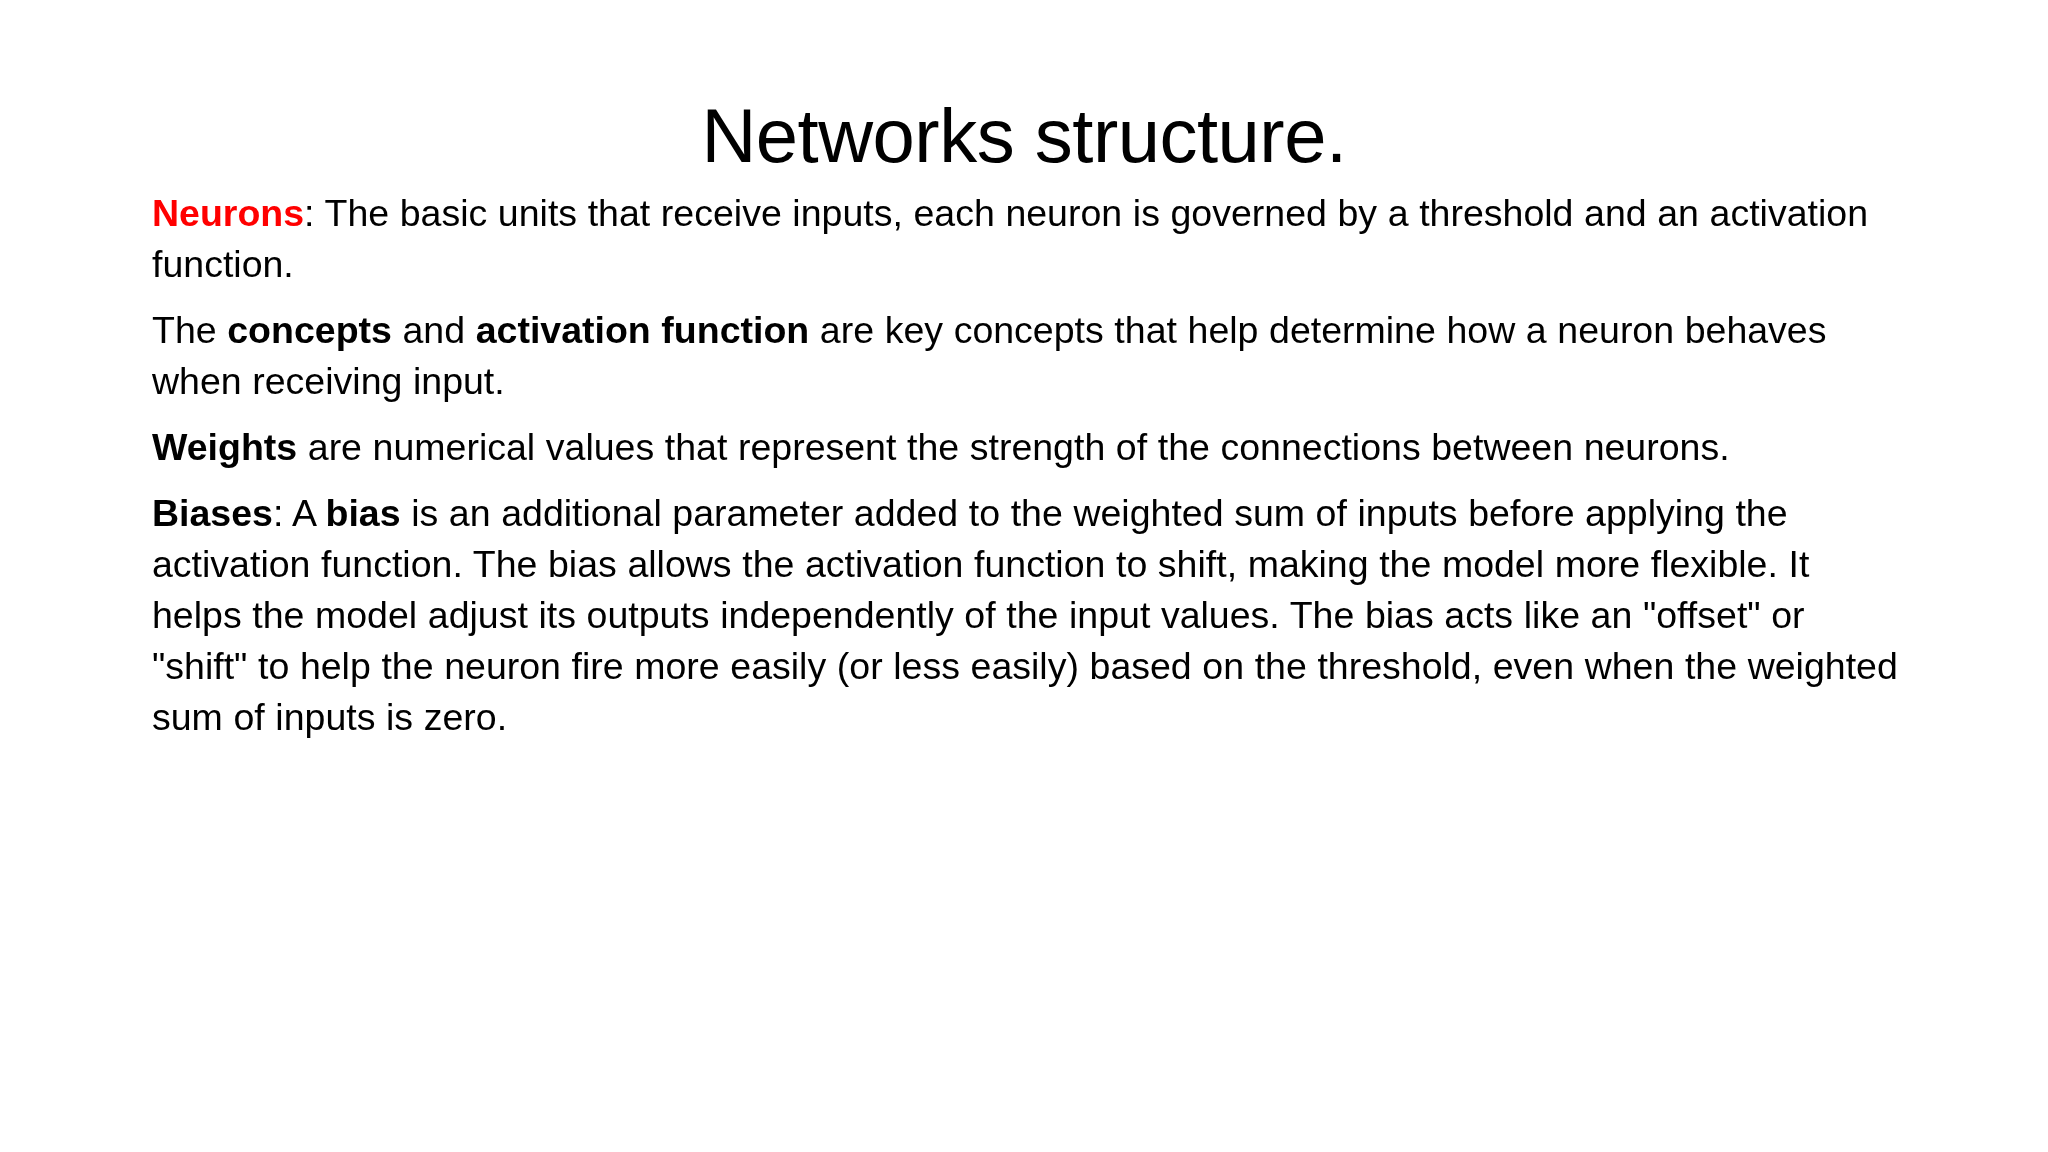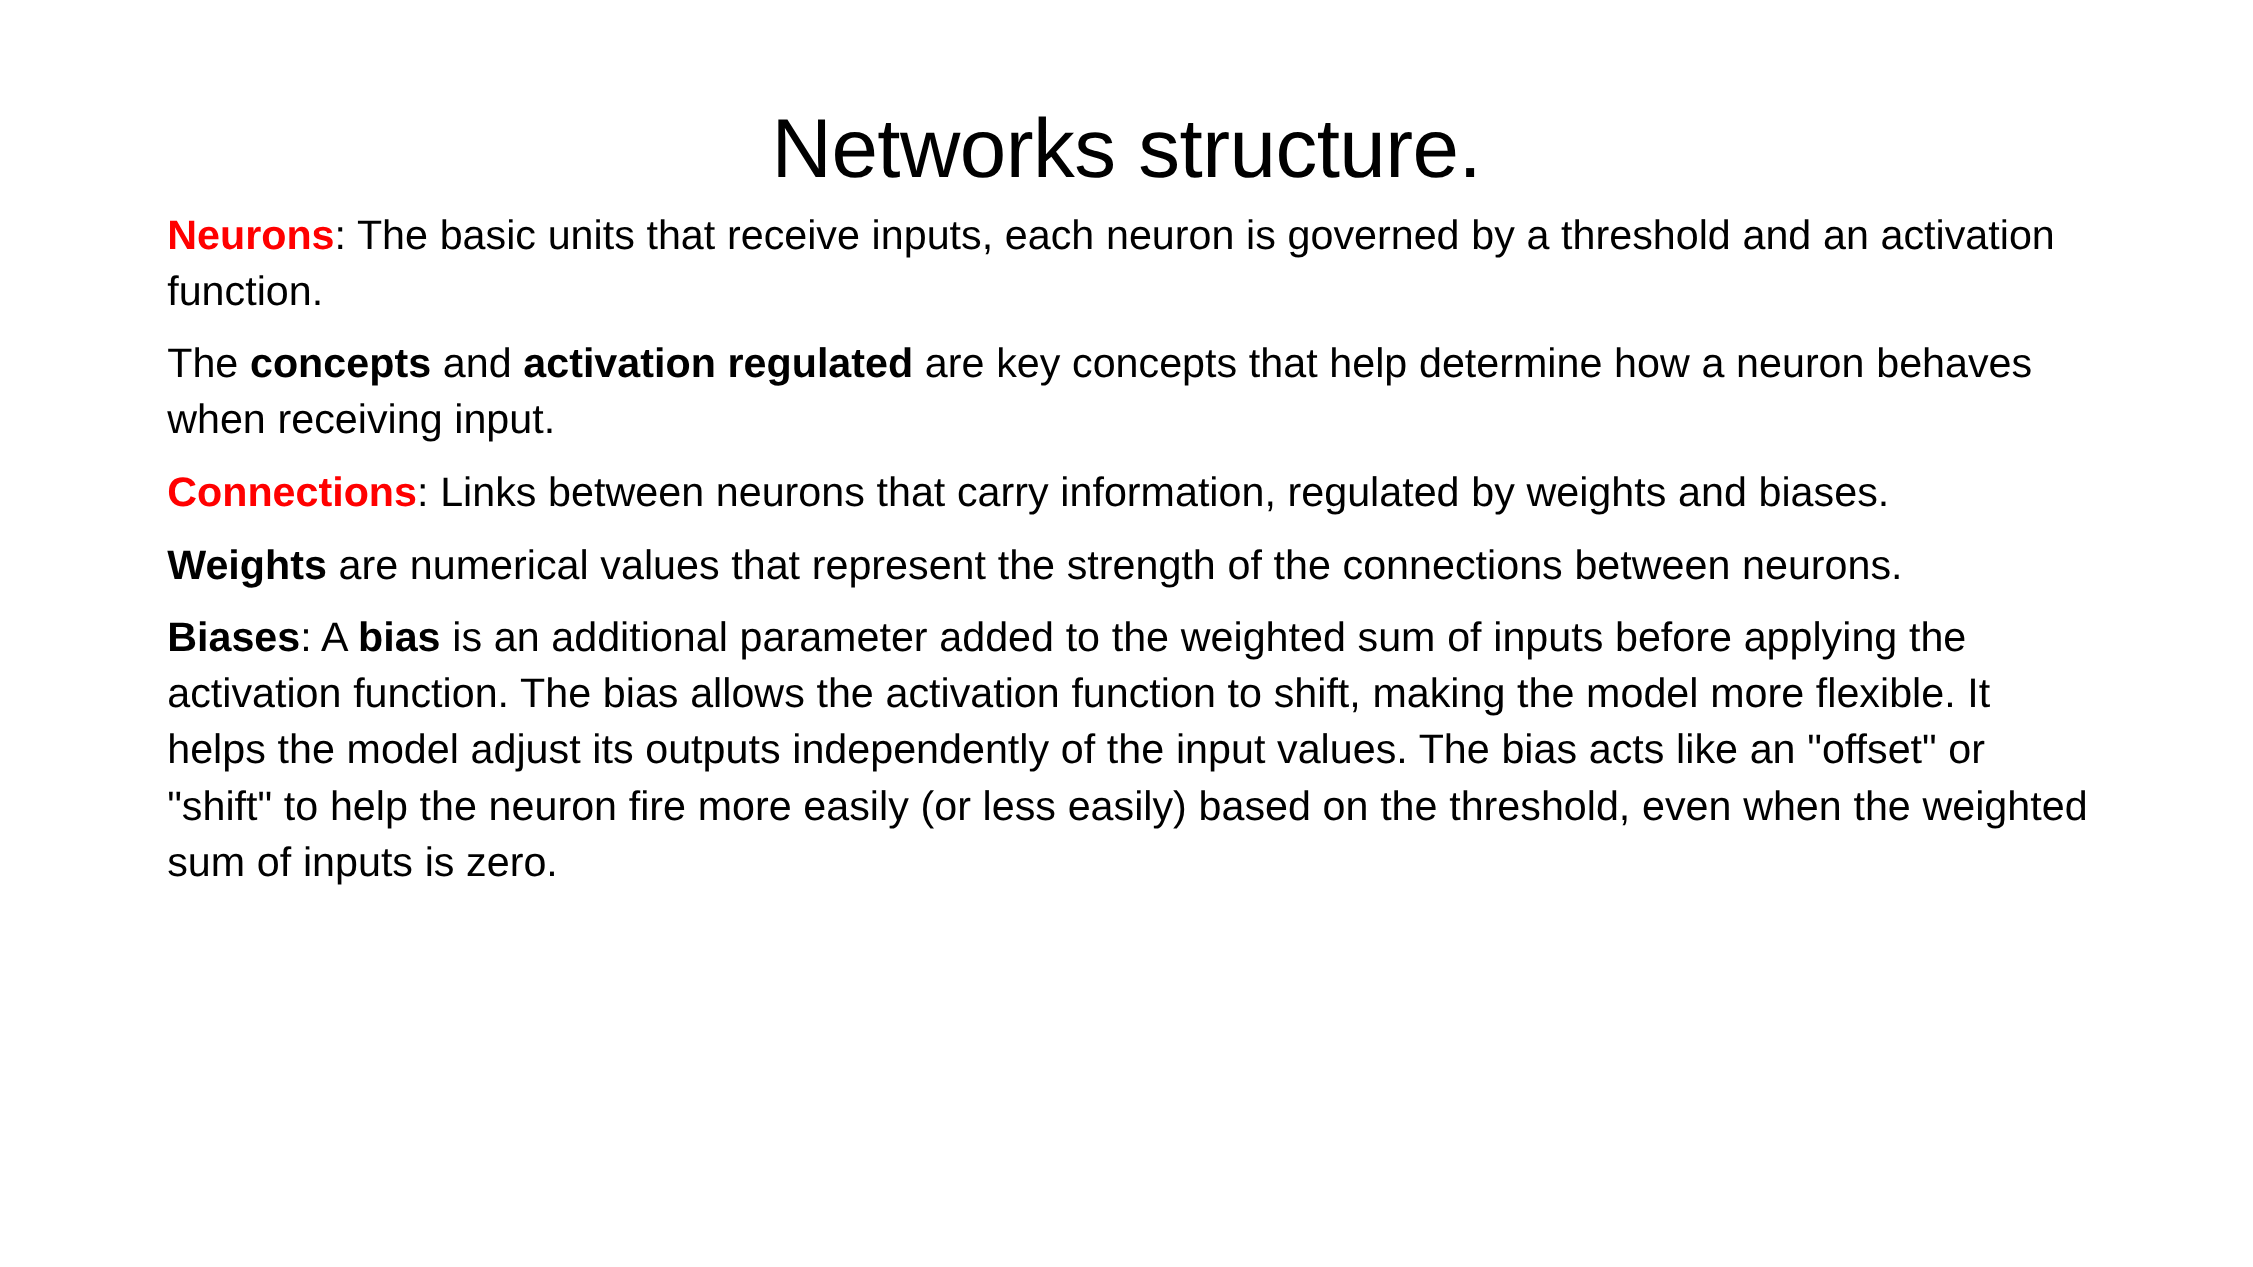--- a/index.html
+++ b/index.html
@@ -76,19 +76,18 @@
 </style>
 </head>
 <body>
 
 <div class="slide">
 
   <h1 class="slide-title">Networks structure.</h1>
 
   <div class="body-block">
       <p class="para"><span class="lead-red">Neurons</span><span class="">: The basic units that receive inputs, each neuron is governed by a threshold and an activation function.</span></p>
-      <p class="para"><span class="">The </span><span class="bold">concepts</span><span class=""> and </span><span class="bold">activation regulated</span><span class=""> are key concepts that help determine how a neuron behaves when receiving input.</span></p>
-      <p class="para"><span class="lead-red">Connections</span><span class="">: Links between neurons that carry information, regulated by weights and biases.</span></p>
+      <p class="para"><span class="">The </span><span class="bold">concepts</span><span class=""> and </span><span class="bold">activation function</span><span class=""> are key concepts that help determine how a neuron behaves when receiving input.</span></p>
       <p class="para"><span class="lead-black">Weights</span><span class=""> are numerical values that represent the strength of the connections between neurons.</span></p>
       <p class="para"><span class="lead-black">Biases</span><span class="">: A </span><span class="bold">bias</span><span class=""> is an additional parameter added to the weighted sum of inputs before applying the activation function. The bias allows the activation function to shift, making the model more flexible. It helps the model adjust its outputs independently of the input values. The bias acts like an "offset" or "shift" to help the neuron fire more easily (or less easily) based on the threshold, even when the weighted sum of inputs is zero.</span></p>
     </div>
 
 </div>
 
 </body></html>

